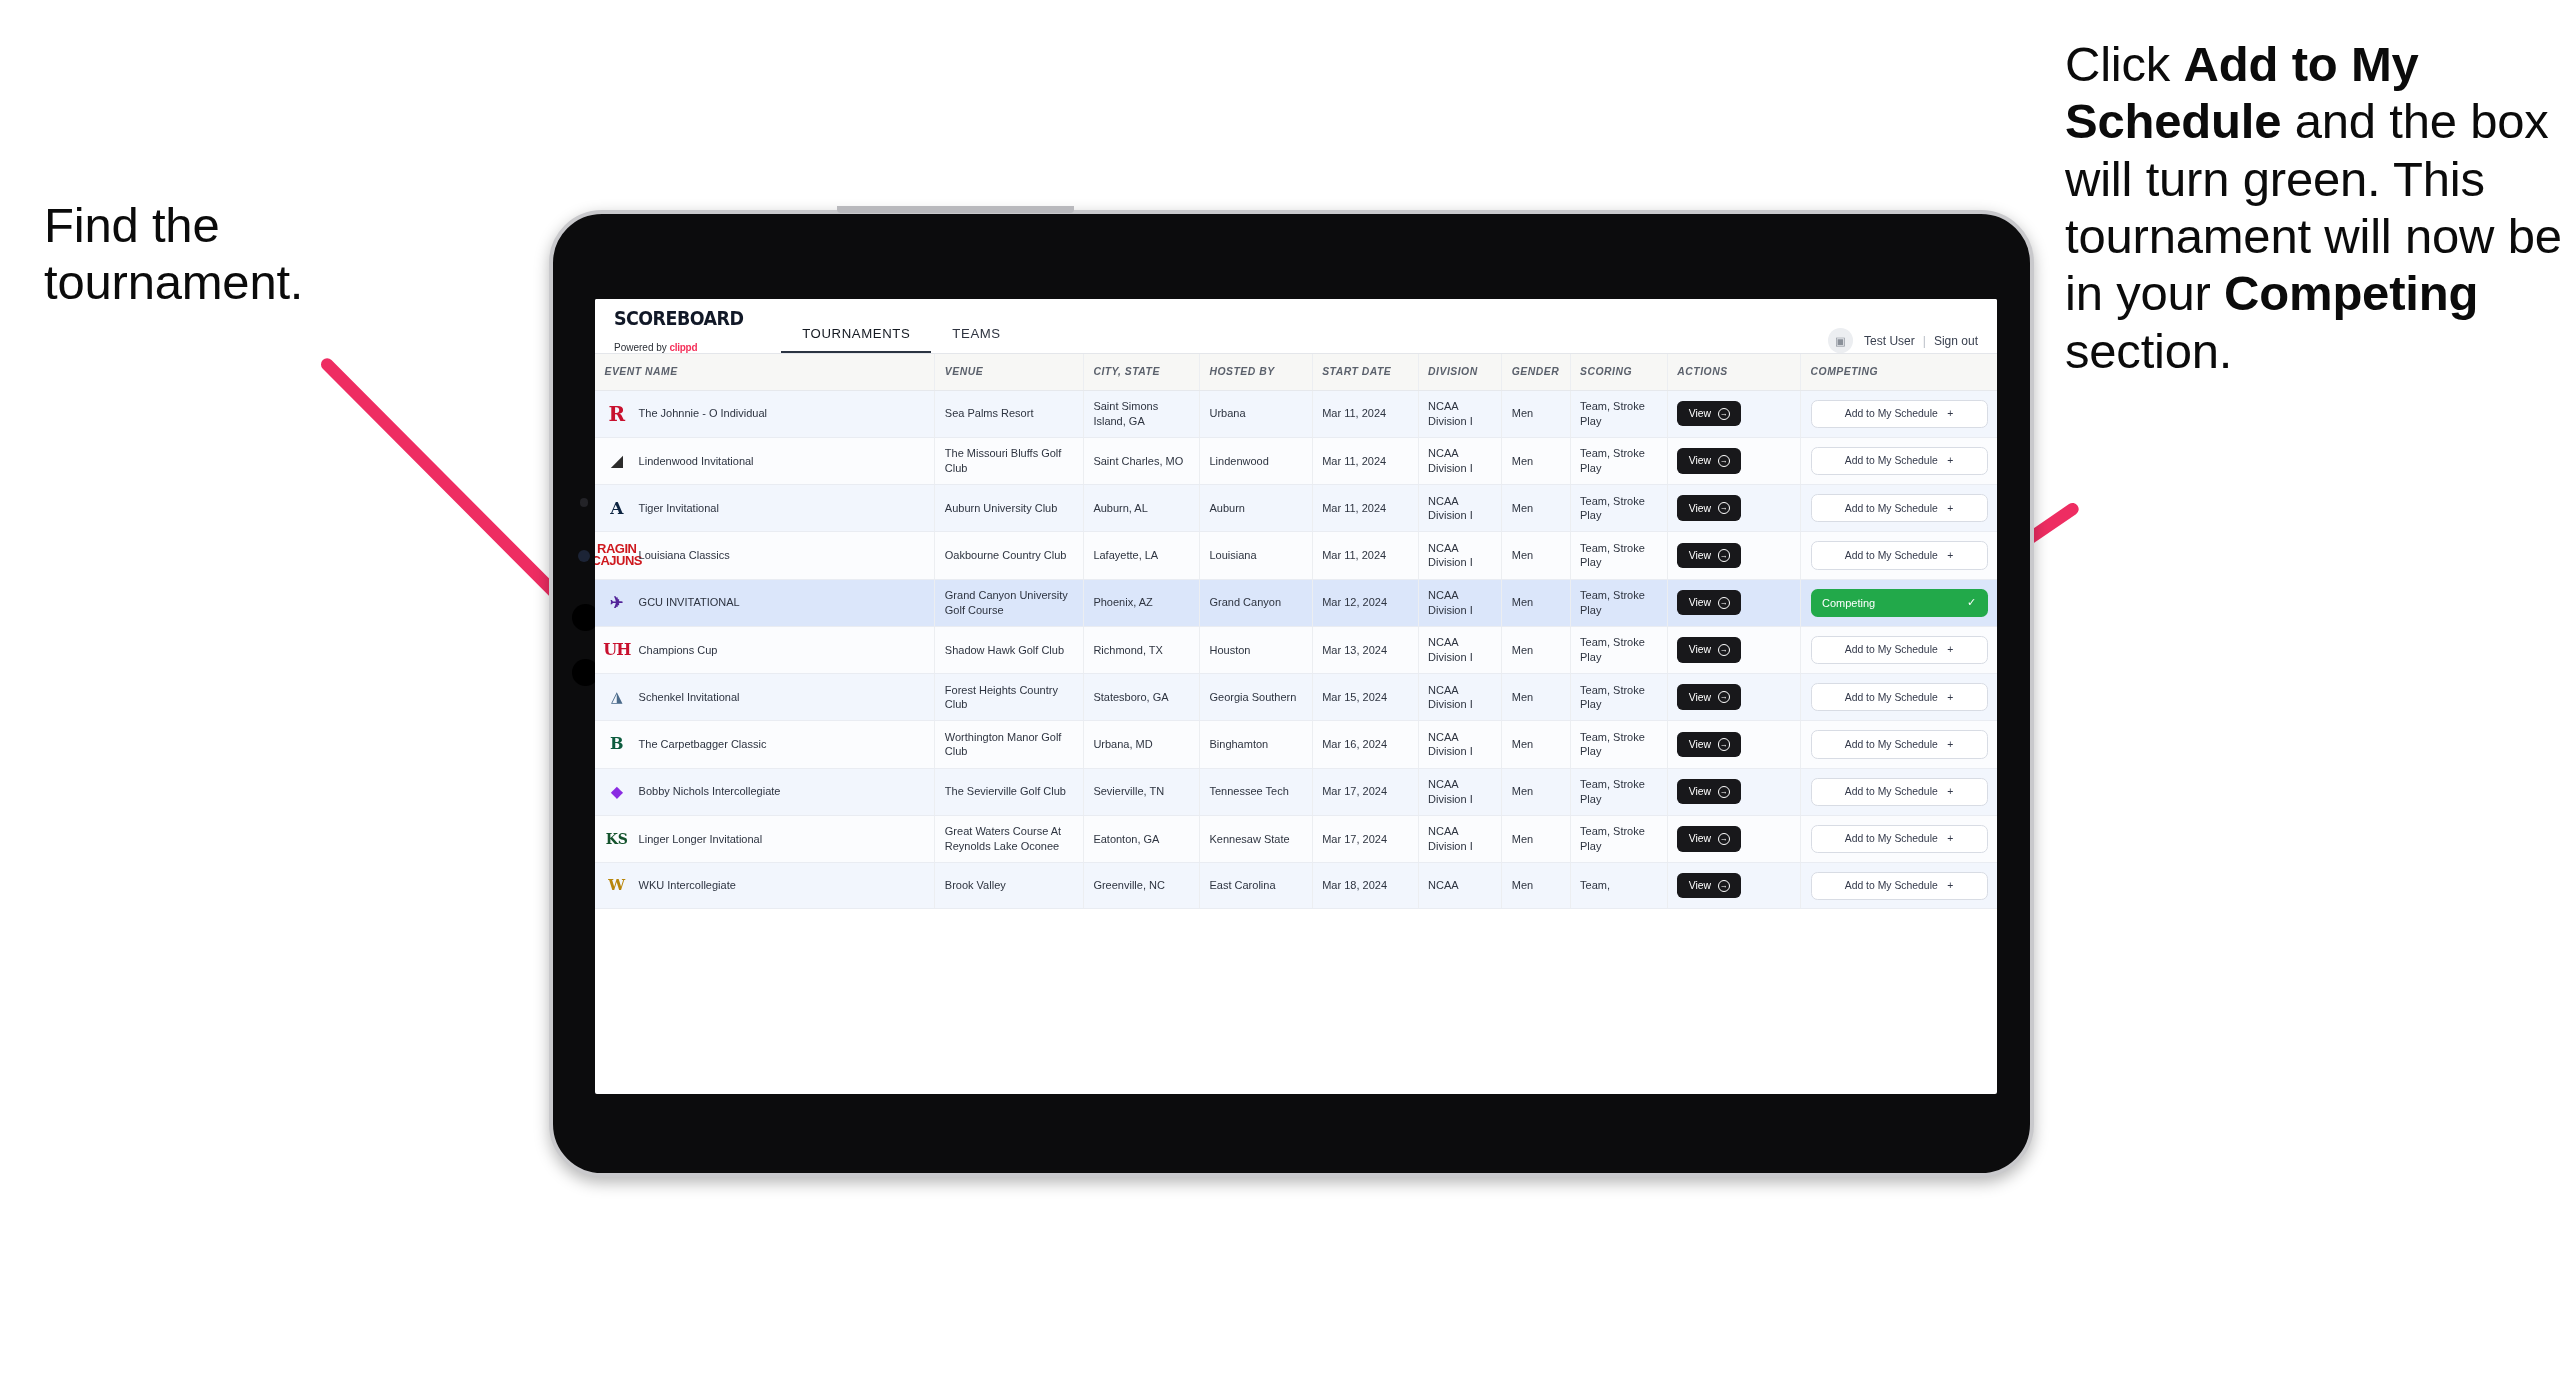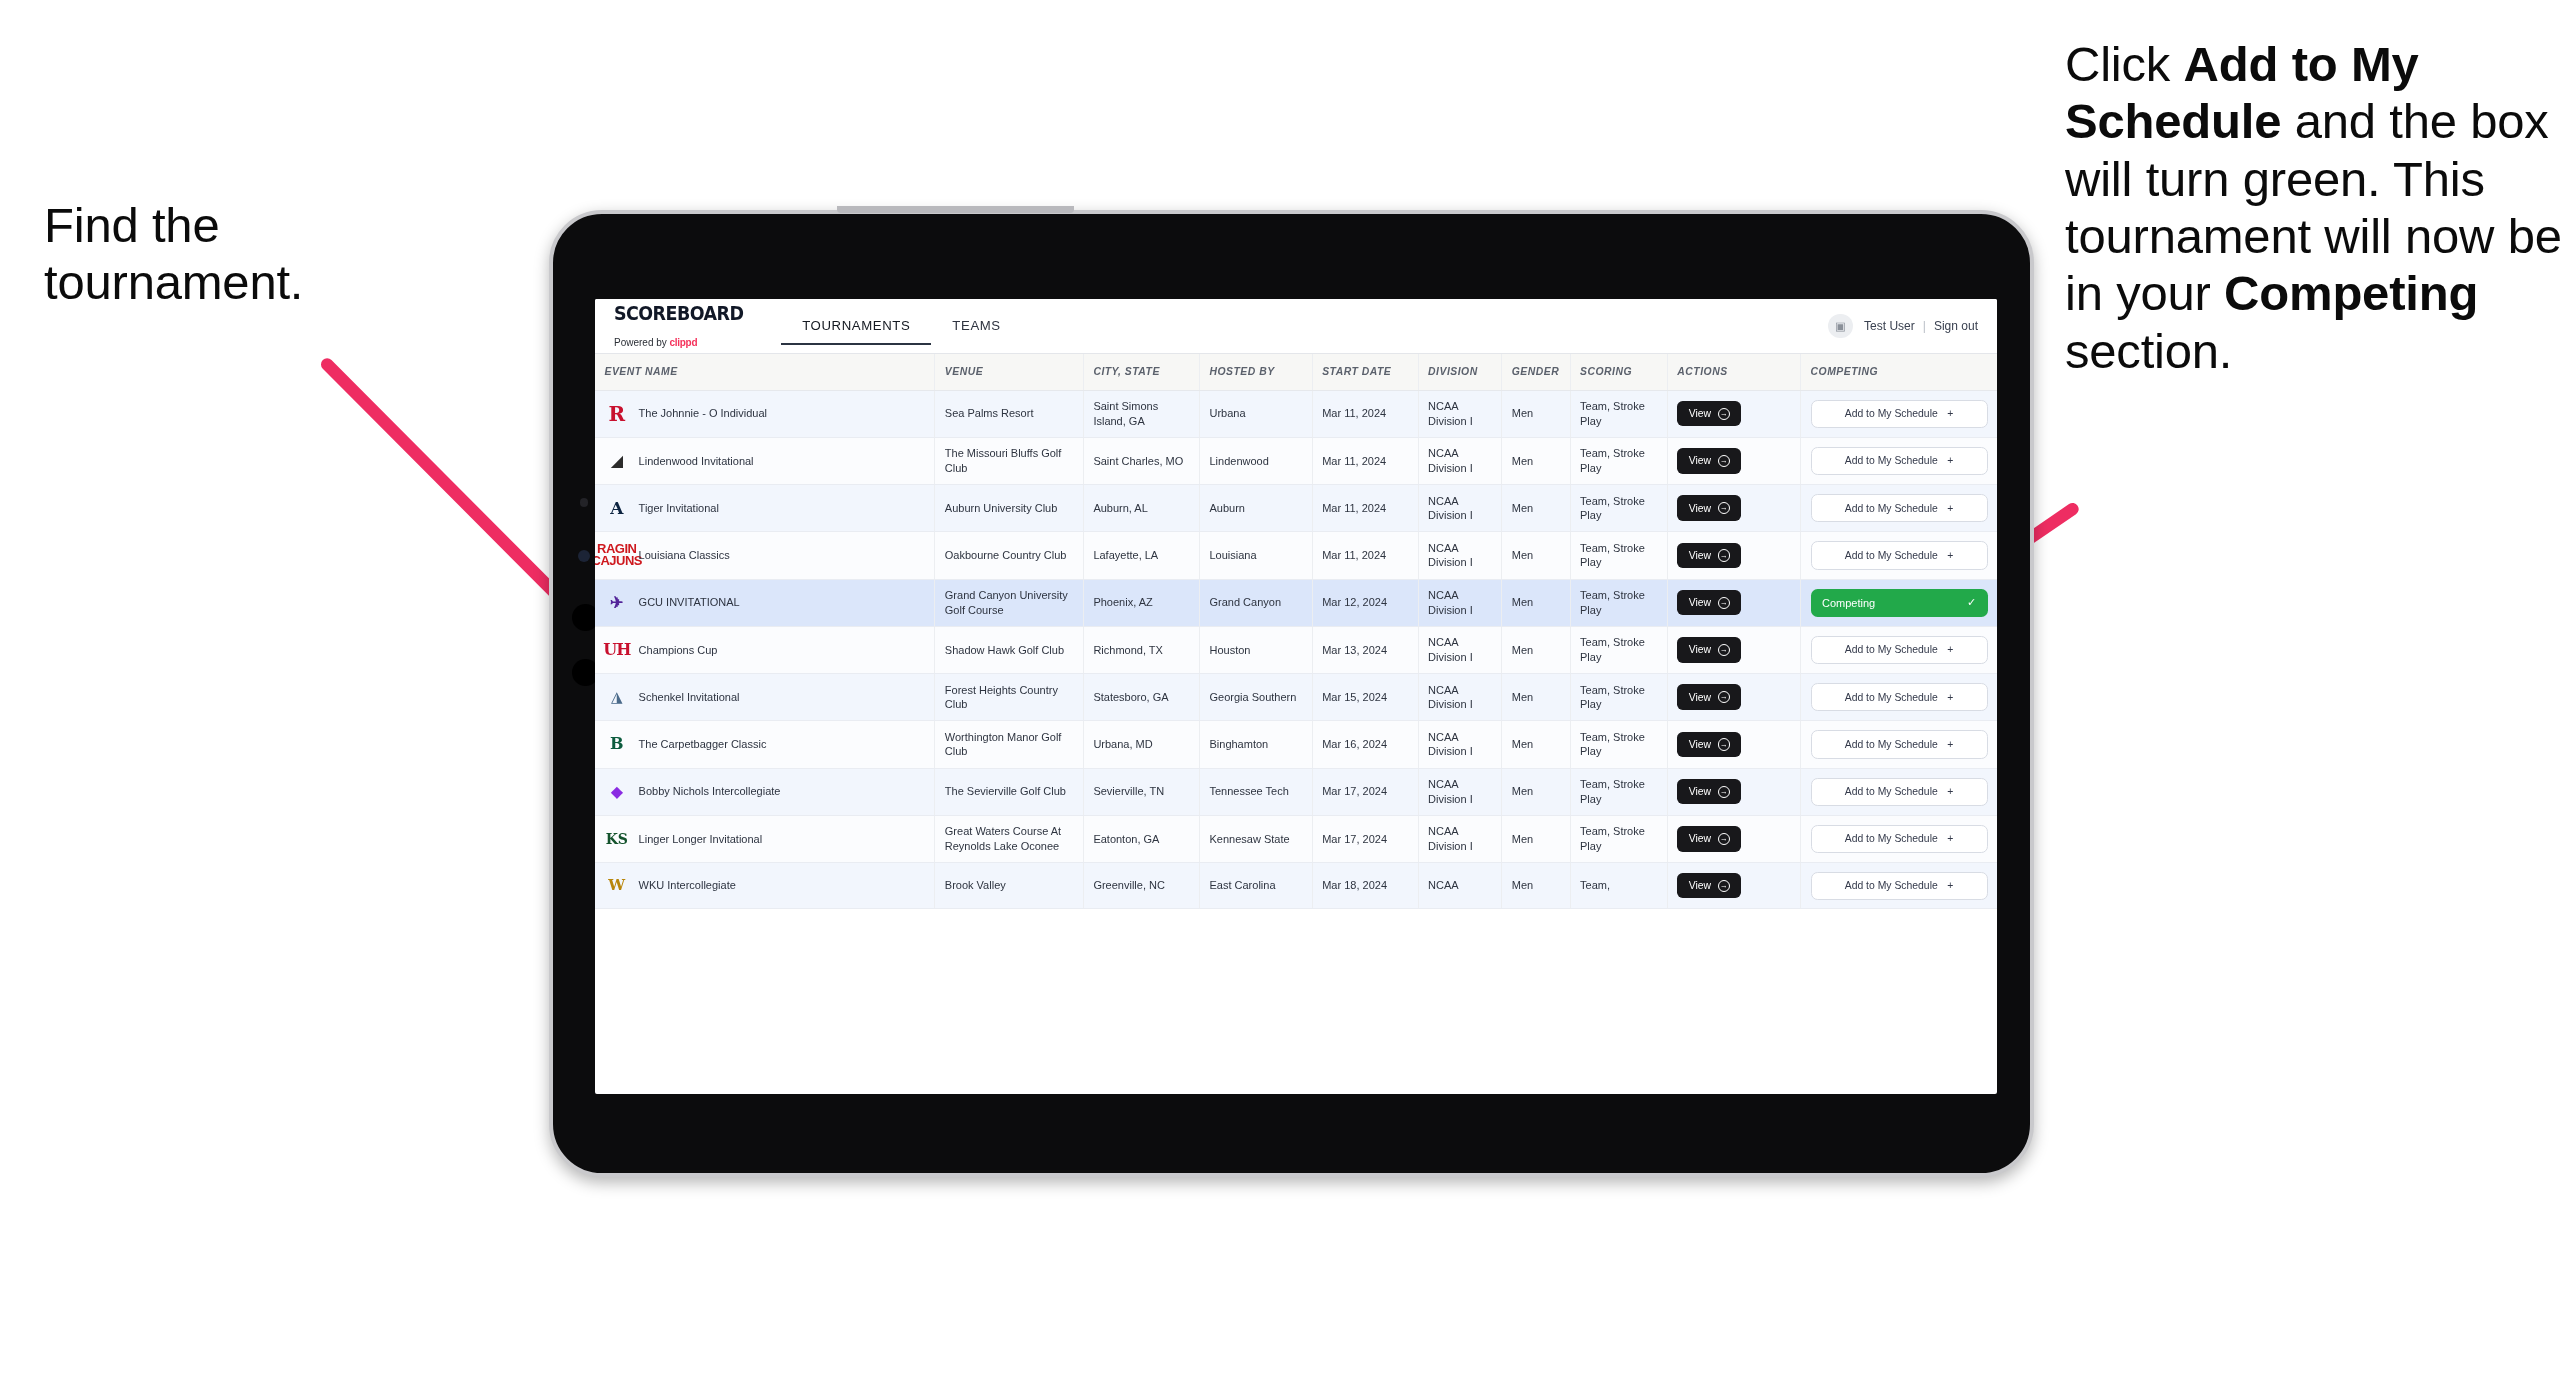--- a/index.html
+++ b/index.html
@@ -67,21 +67,21 @@
     left: 42px; top: 85px;
     width: 1402px; height: 795px;
     background: #fff;
     overflow: hidden;
     border-radius: 1.9px;
   }
 
   
   .app-header {
     height: 55px; background: #fff;
-    display: flex; align-items: center;
+    display: flex; align-items: flex-end;
     border-bottom: 0.9px solid #e4e6ea;
     position: relative;
   }
   .brand {
     display: flex; flex-direction: column; justify-content: center;
     padding: 0 17px 0 19px; min-width: 149px;
   }
   .brand-title {
     font-family: "DejaVu Sans", sans-serif;
     font-weight: 700; font-size: 19px; letter-spacing: -0.6px;

